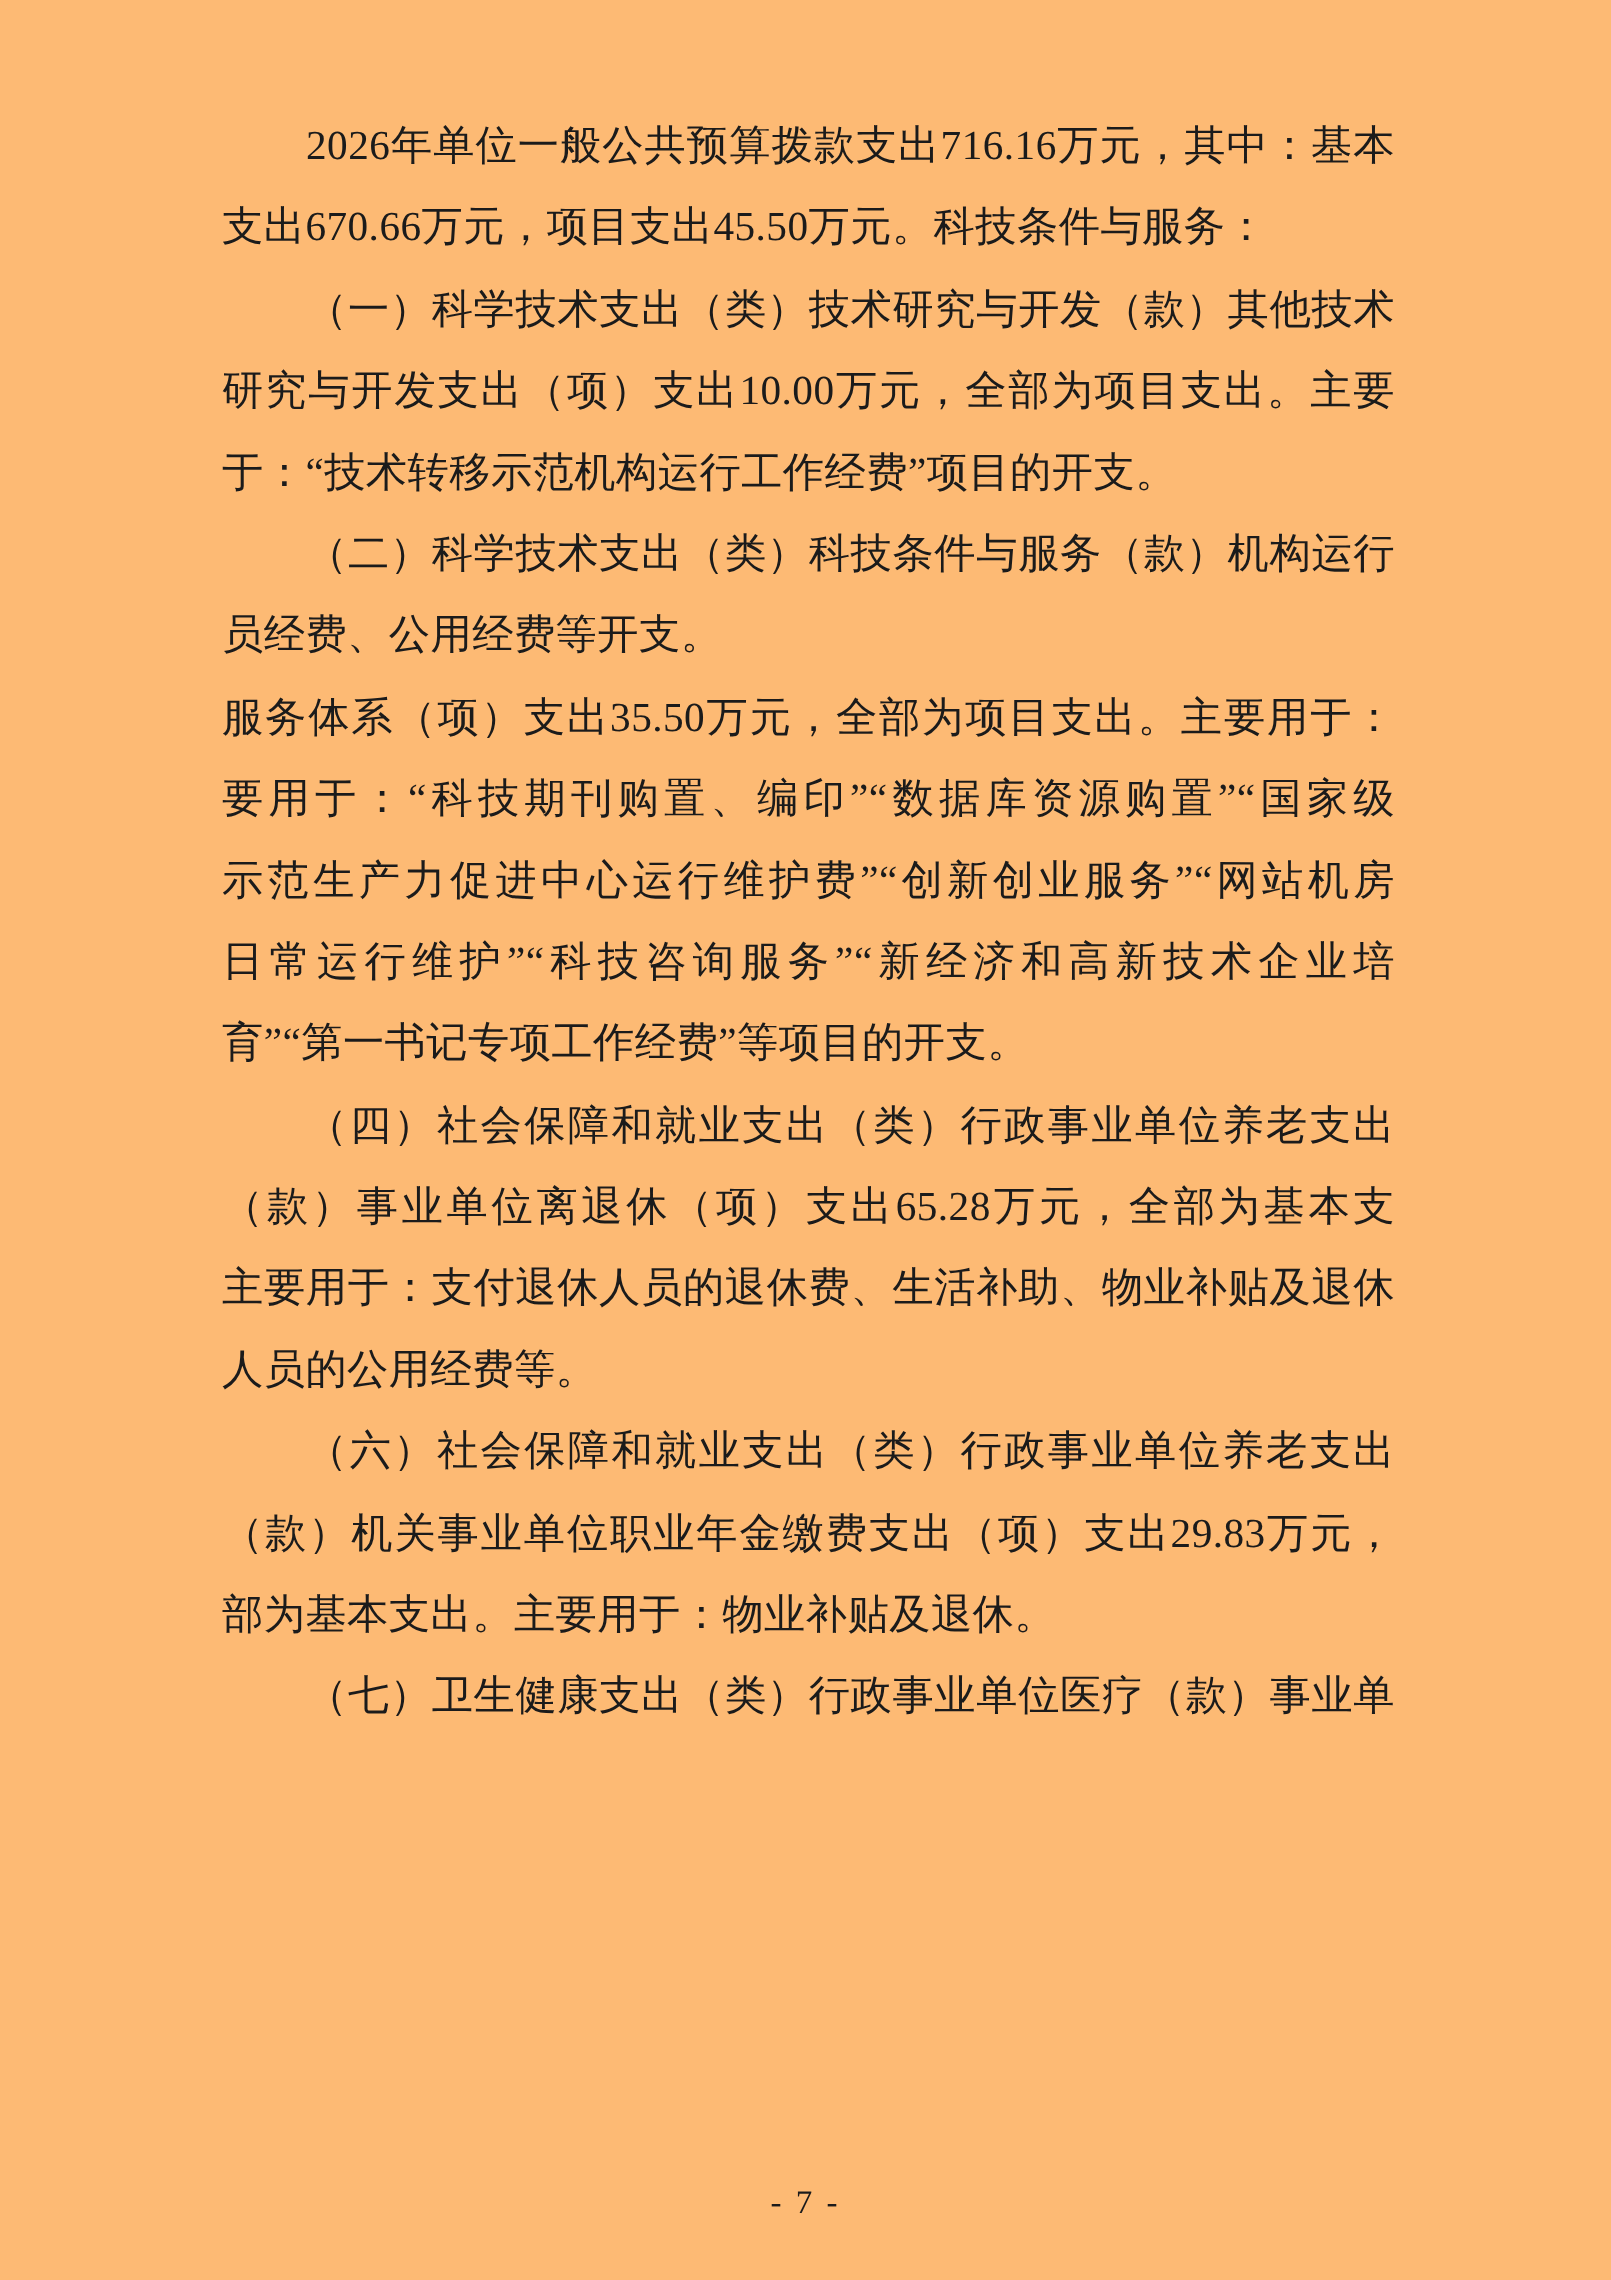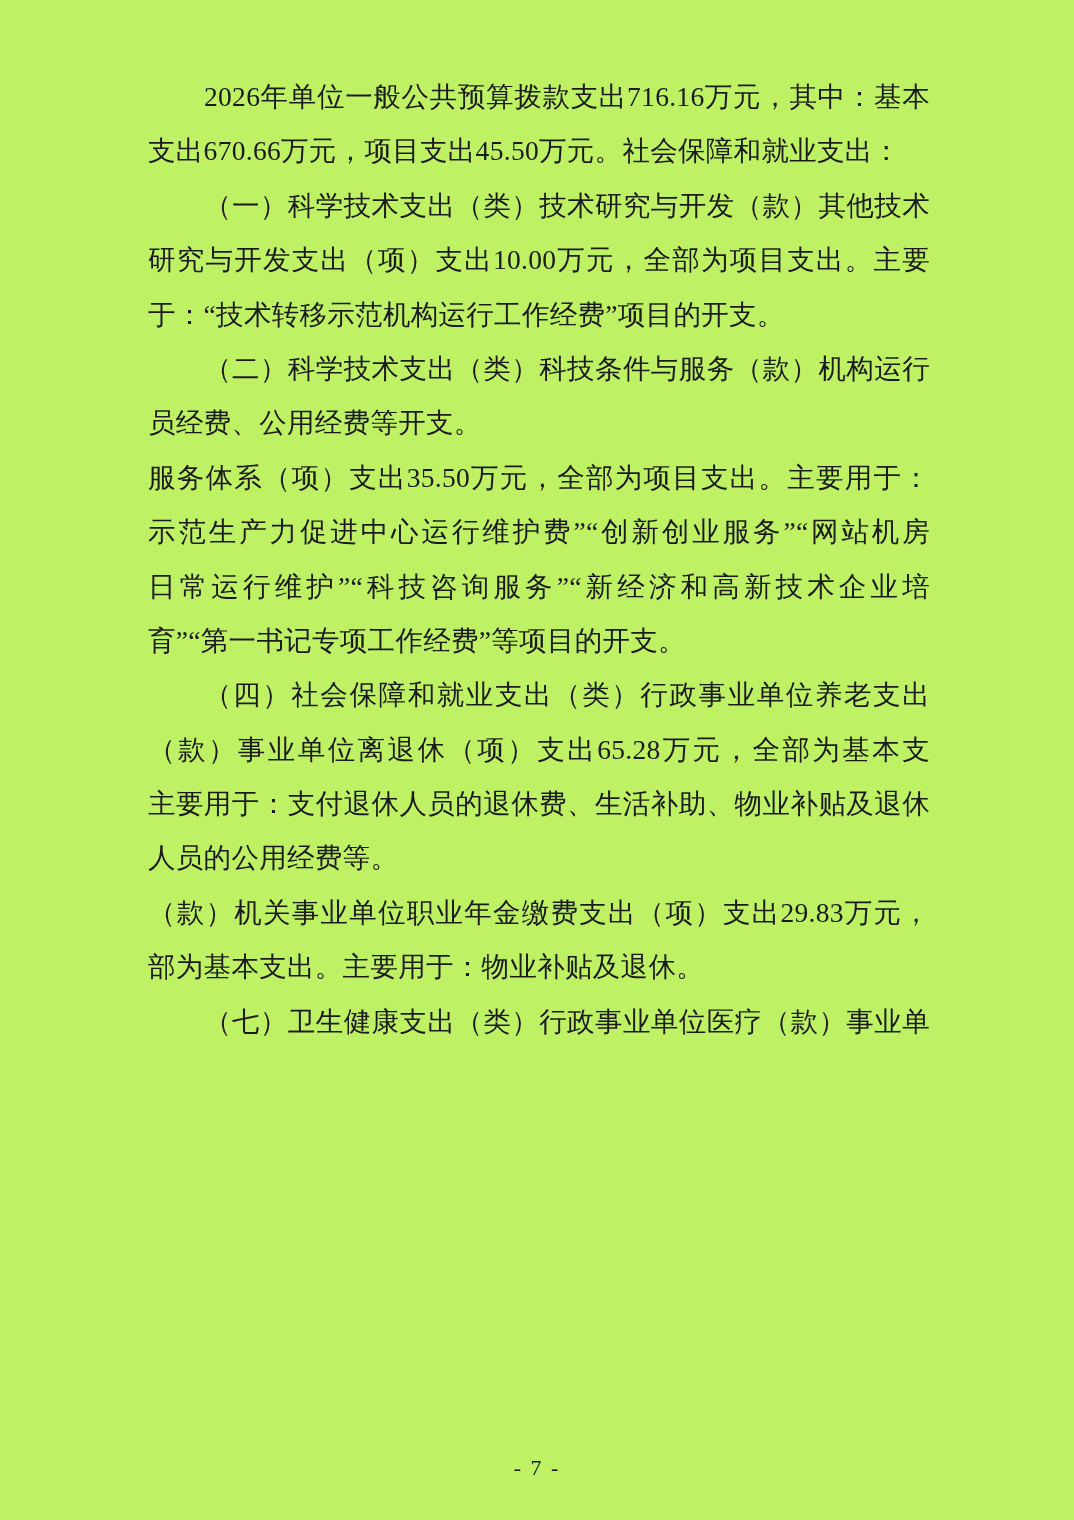--- a/index.html
+++ b/index.html
@@ -13,21 +13,21 @@
     position: relative;
     font-family: "Liberation Serif", "DejaVu Serif", serif;
     color: #1b1b1b;
     overflow: hidden;
   }
   .page {
     position: absolute;
     left: 0; top: 0;
     width: 1074px;
     height: 1520px;
-    background: #bef264;
+    background: #fdba74;
   }
   .doc-body {
     position: absolute;
     left: 148px;
     top: 70px;
     width: 782px;
   }
   .paragraph {
     margin: 0;
     padding: 0;
@@ -60,44 +60,46 @@
     color: #1b1b1b;
   }
 </style>
 </head>
 <body>
 
 <div class="page">
   <div class="doc-body">
       <div class="paragraph">
         <div class="line indent stretch">2026年单位一般公共预算拨款支出716.16万元，其中：基本</div>
-        <div class="line">支出670.66万元，项目支出45.50万元。社会保障和就业支出：</div>
+        <div class="line">支出670.66万元，项目支出45.50万元。科技条件与服务：</div>
       </div>
       <div class="paragraph">
         <div class="line indent stretch">（一）科学技术支出（类）技术研究与开发（款）其他技术</div>
         <div class="line stretch">研究与开发支出（项）支出10.00万元，全部为项目支出。主要用</div>
         <div class="line">于：“技术转移示范机构运行工作经费”项目的开支。</div>
       </div>
       <div class="paragraph">
         <div class="line indent stretch">（二）科学技术支出（类）科技条件与服务（款）机构运行</div>
         <div class="line">员经费、公用经费等开支。</div>
       </div>
       <div class="paragraph">
         <div class="line stretch">服务体系（项）支出35.50万元，全部为项目支出。主要用于：主</div>
+        <div class="line stretch">要用于：“科技期刊购置、编印”“数据库资源购置”“国家级</div>
         <div class="line stretch">示范生产力促进中心运行维护费”“创新创业服务”“网站机房</div>
         <div class="line stretch">日常运行维护”“科技咨询服务”“新经济和高新技术企业培</div>
         <div class="line">育”“第一书记专项工作经费”等项目的开支。</div>
       </div>
       <div class="paragraph">
         <div class="line indent stretch">（四）社会保障和就业支出（类）行政事业单位养老支出</div>
         <div class="line stretch">（款）事业单位离退休（项）支出65.28万元，全部为基本支出。</div>
         <div class="line stretch">主要用于：支付退休人员的退休费、生活补助、物业补贴及退休</div>
         <div class="line">人员的公用经费等。</div>
       </div>
       <div class="paragraph">
+        <div class="line indent stretch">（六）社会保障和就业支出（类）行政事业单位养老支出</div>
         <div class="line stretch">（款）机关事业单位职业年金缴费支出（项）支出29.83万元，全</div>
         <div class="line">部为基本支出。主要用于：物业补贴及退休。</div>
       </div>
       <div class="paragraph">
         <div class="line indent stretch">（七）卫生健康支出（类）行政事业单位医疗（款）事业单</div>
       </div>
     </div>
   <div class="footer">- 7 -</div>
 </div>
 

